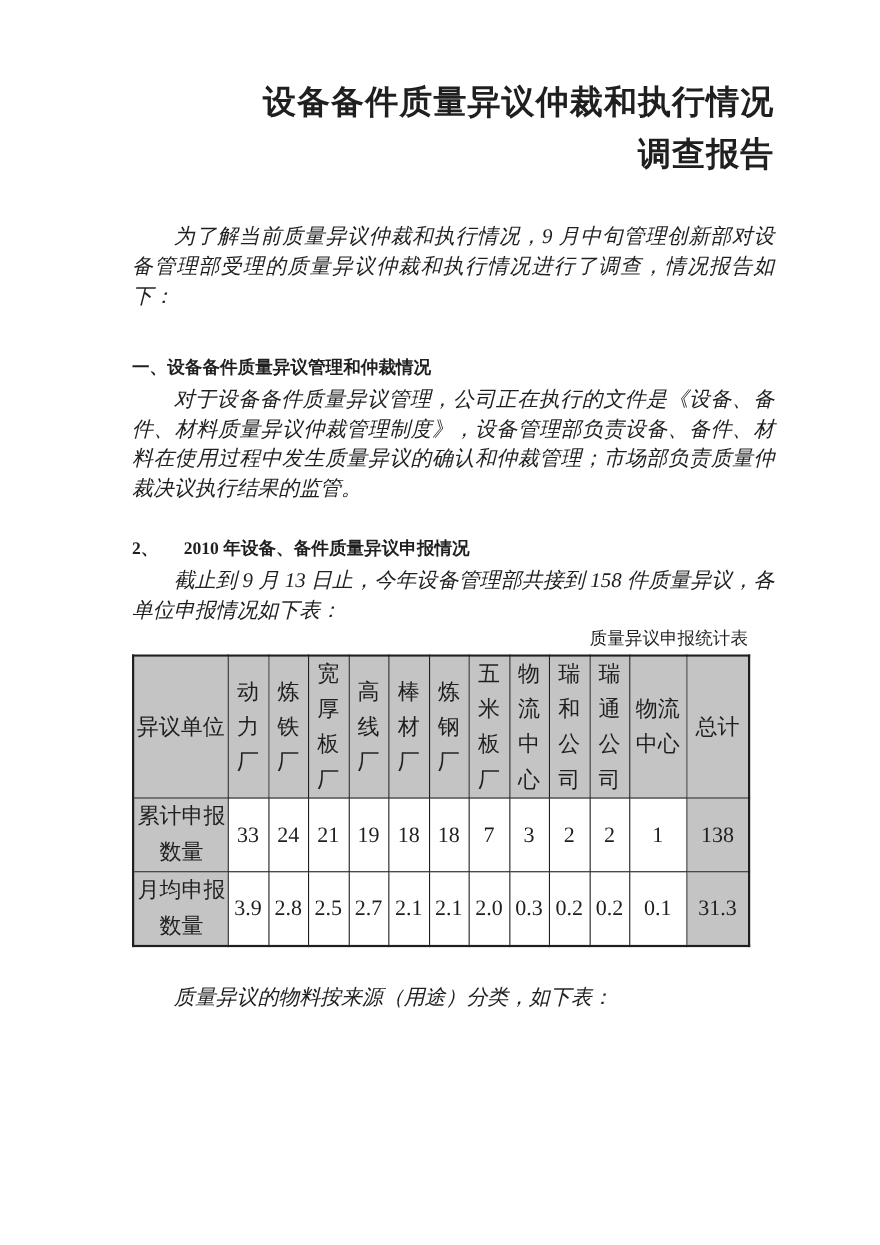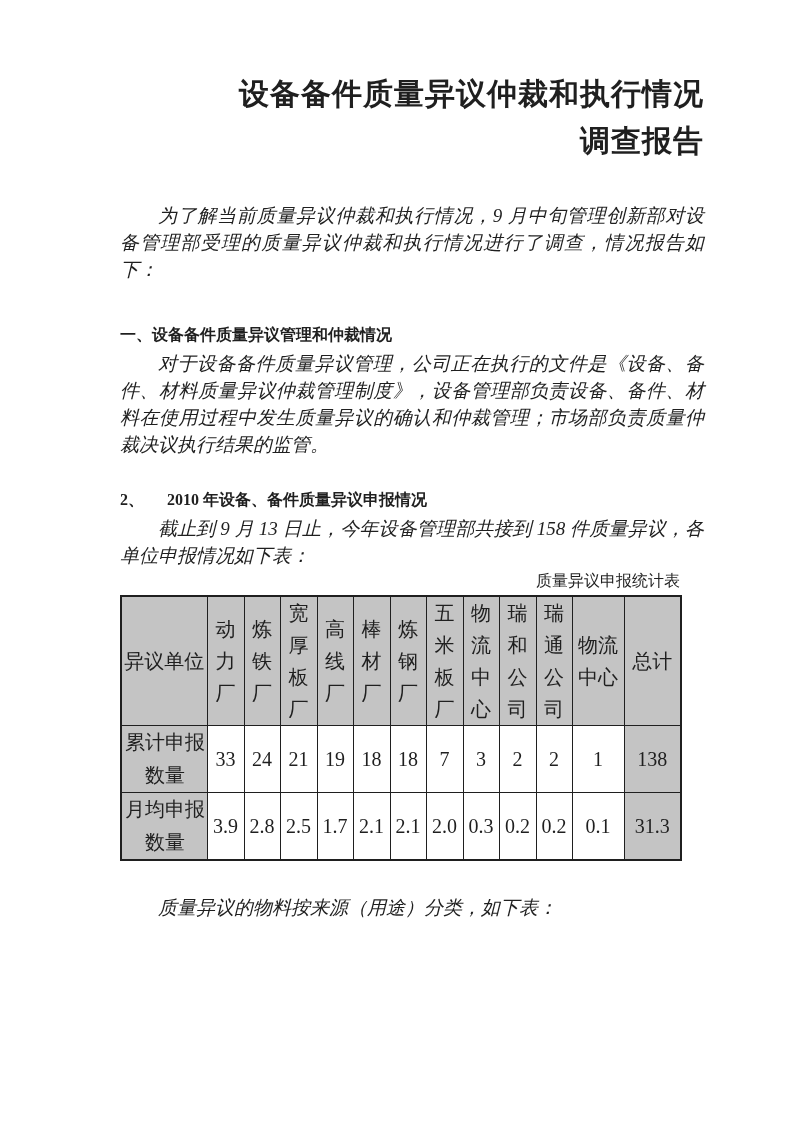--- a/index.html
+++ b/index.html
@@ -175,21 +175,21 @@
         <td>2</td>
         <td>2</td>
         <td>1</td>
         <td class="shade">138</td>
       </tr>
       <tr class="data">
         <td class="shade"><span class="w4">月均申报数量</span></td>
         <td>3.9</td>
         <td>2.8</td>
         <td>2.5</td>
-        <td>1.7</td>
+        <td>2.7</td>
         <td>2.1</td>
         <td>2.1</td>
         <td>2.0</td>
         <td>0.3</td>
         <td>0.2</td>
         <td>0.2</td>
         <td>0.1</td>
         <td class="shade">31.3</td>
       </tr>
     </tbody>

